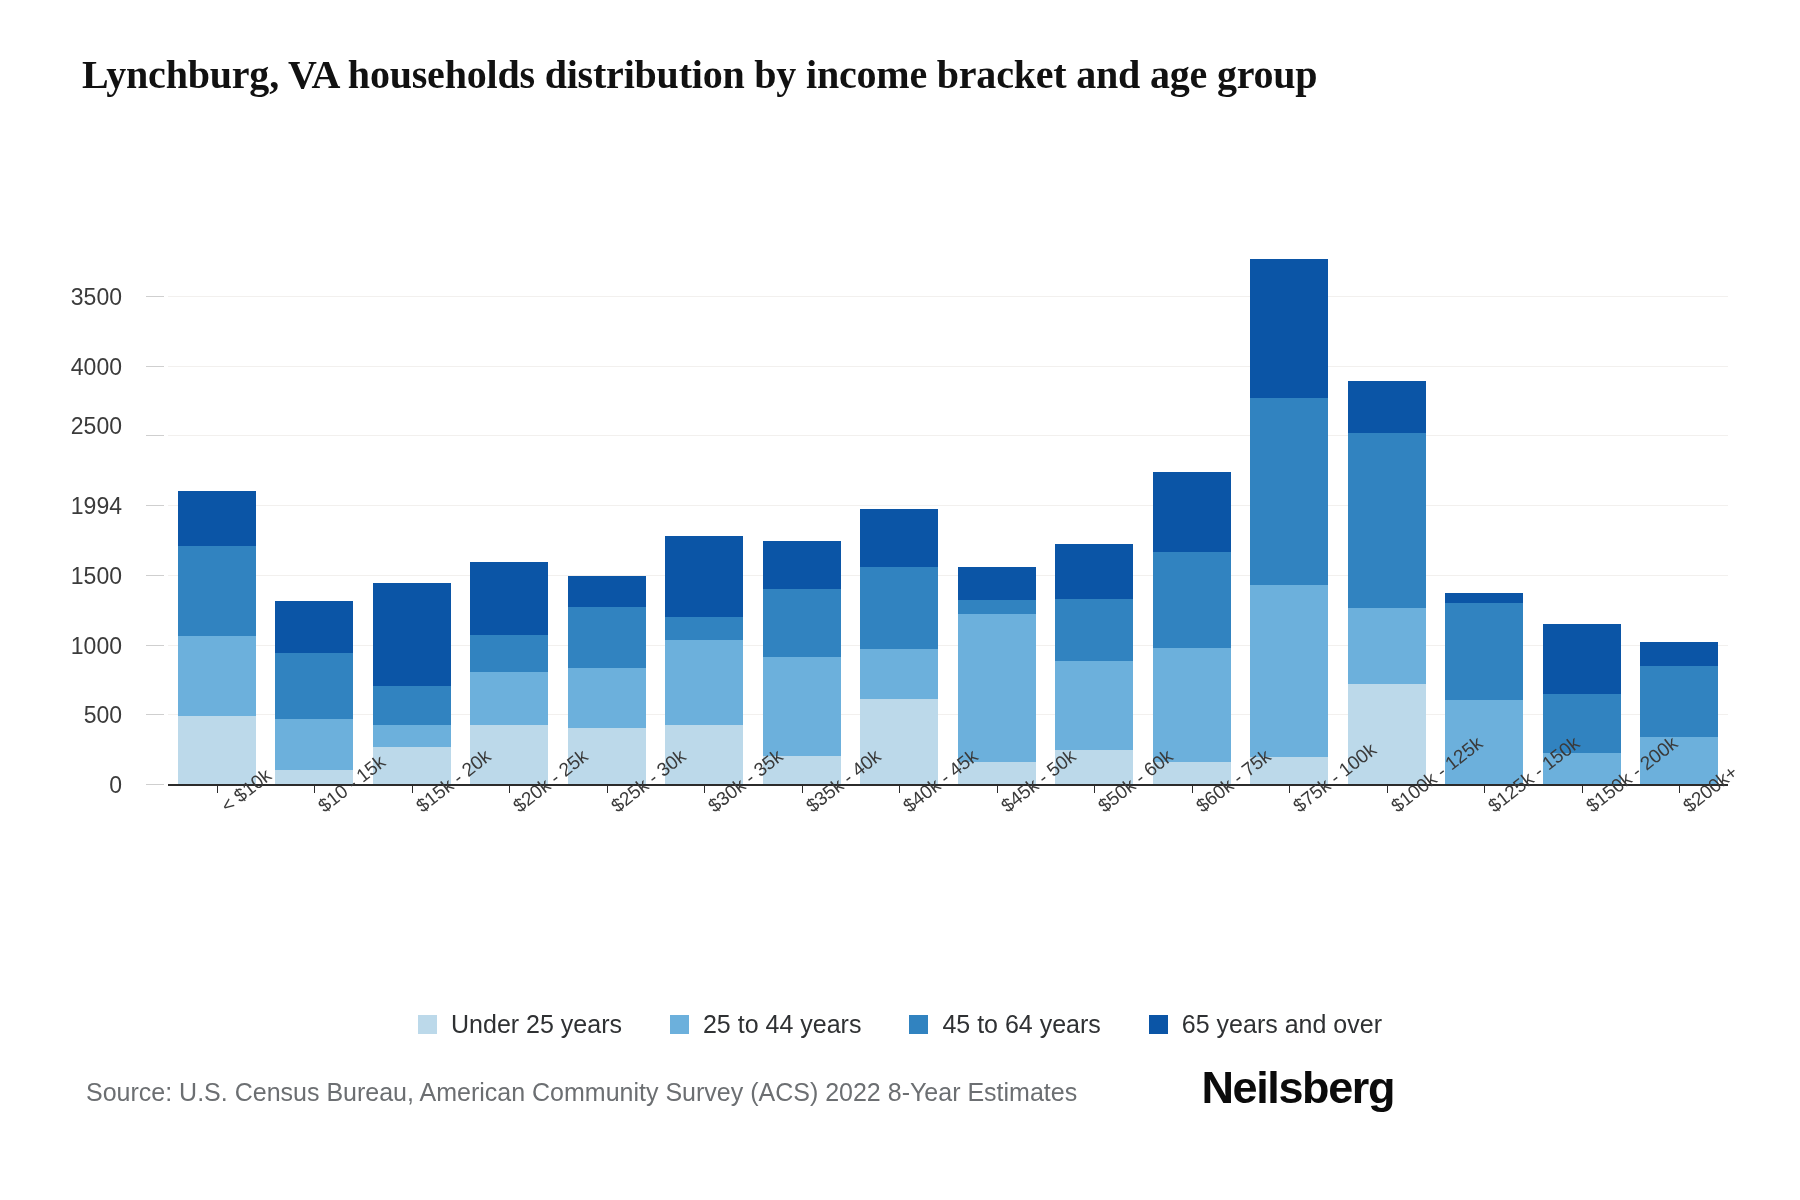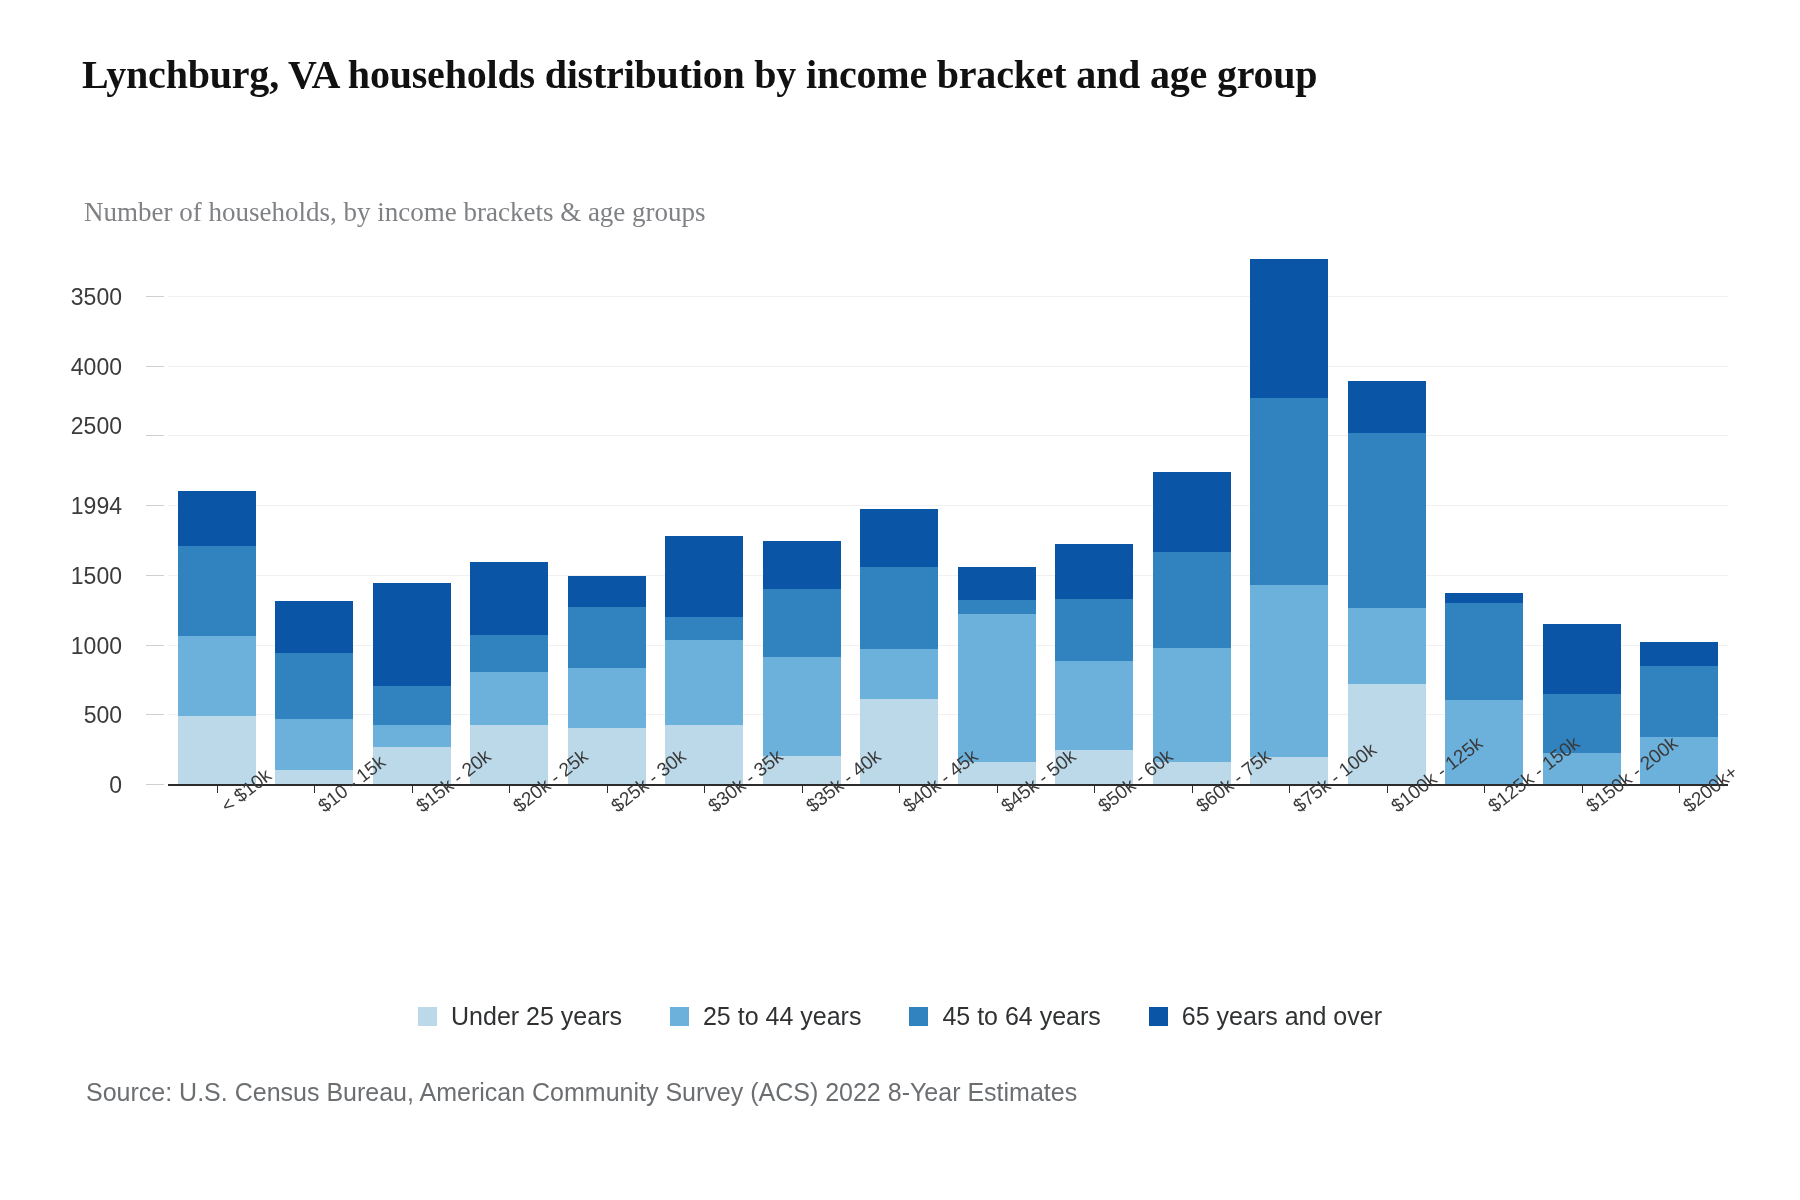--- a/index.html
+++ b/index.html
@@ -65,21 +65,21 @@
     transform-origin: left top;
     transform: rotate(-38deg) translate(6px, 2px);
   }
 
   
   .legend {
     position:absolute; left:0; top:1002px; width:1800px;
     display:flex; justify-content:center; align-items:center; gap:0px;
   }
   .legend-item {
-    display:flex; align-items:center; margin:0 24px;
+    display:flex; align-items:center; margin:8px 24px;
   }
   .legend-swatch {
     width:19px; height:19px; margin-right:14px; flex:0 0 auto;
   }
   .legend-text { font-size:25px; color:#2f3133; white-space:nowrap; }
 
   .source {
     position:absolute; left:86px; top:1078px;
     font-size:25px; color:#6c6f72;
   }
@@ -89,21 +89,20 @@
     color:#0b0b0b;
     font-family:"Liberation Sans", sans-serif;
   }
 </style>
 </head>
 <body>
 
 <div class="page">
 
   <div class="title">Lynchburg, VA households distribution by income bracket and age group</div>
-  <div class="subtitle">Number of households, by income brackets &amp; age groups</div>
 
   <div class="plot">
     <div id="gridlines">
         <div class="gridline" style="top: 446.27px;"></div>
         <div class="gridline" style="top: 376.541px;"></div>
         <div class="gridline" style="top: 306.811px;"></div>
         <div class="gridline" style="top: 237.081px;"></div>
         <div class="gridline" style="top: 167.351px;"></div>
         <div class="gridline" style="top: 97.6216px;"></div>
         <div class="gridline" style="top: 27.8919px;"></div>
@@ -271,14 +270,15 @@
         <span class="legend-swatch" style="background: rgb(49, 131, 192);"></span>
         <span class="legend-text">45 to 64 years</span>
       </div>
       <div class="legend-item">
         <span class="legend-swatch" style="background: rgb(11, 85, 166);"></span>
         <span class="legend-text">65 years and over</span>
       </div>
     </div>
 
   <div class="source">Source: U.S. Census Bureau, American Community Survey (ACS) 2022 8-Year Estimates</div>
+  <div class="brand">Neilsberg</div>
 
 </div>
 
 </body></html>

